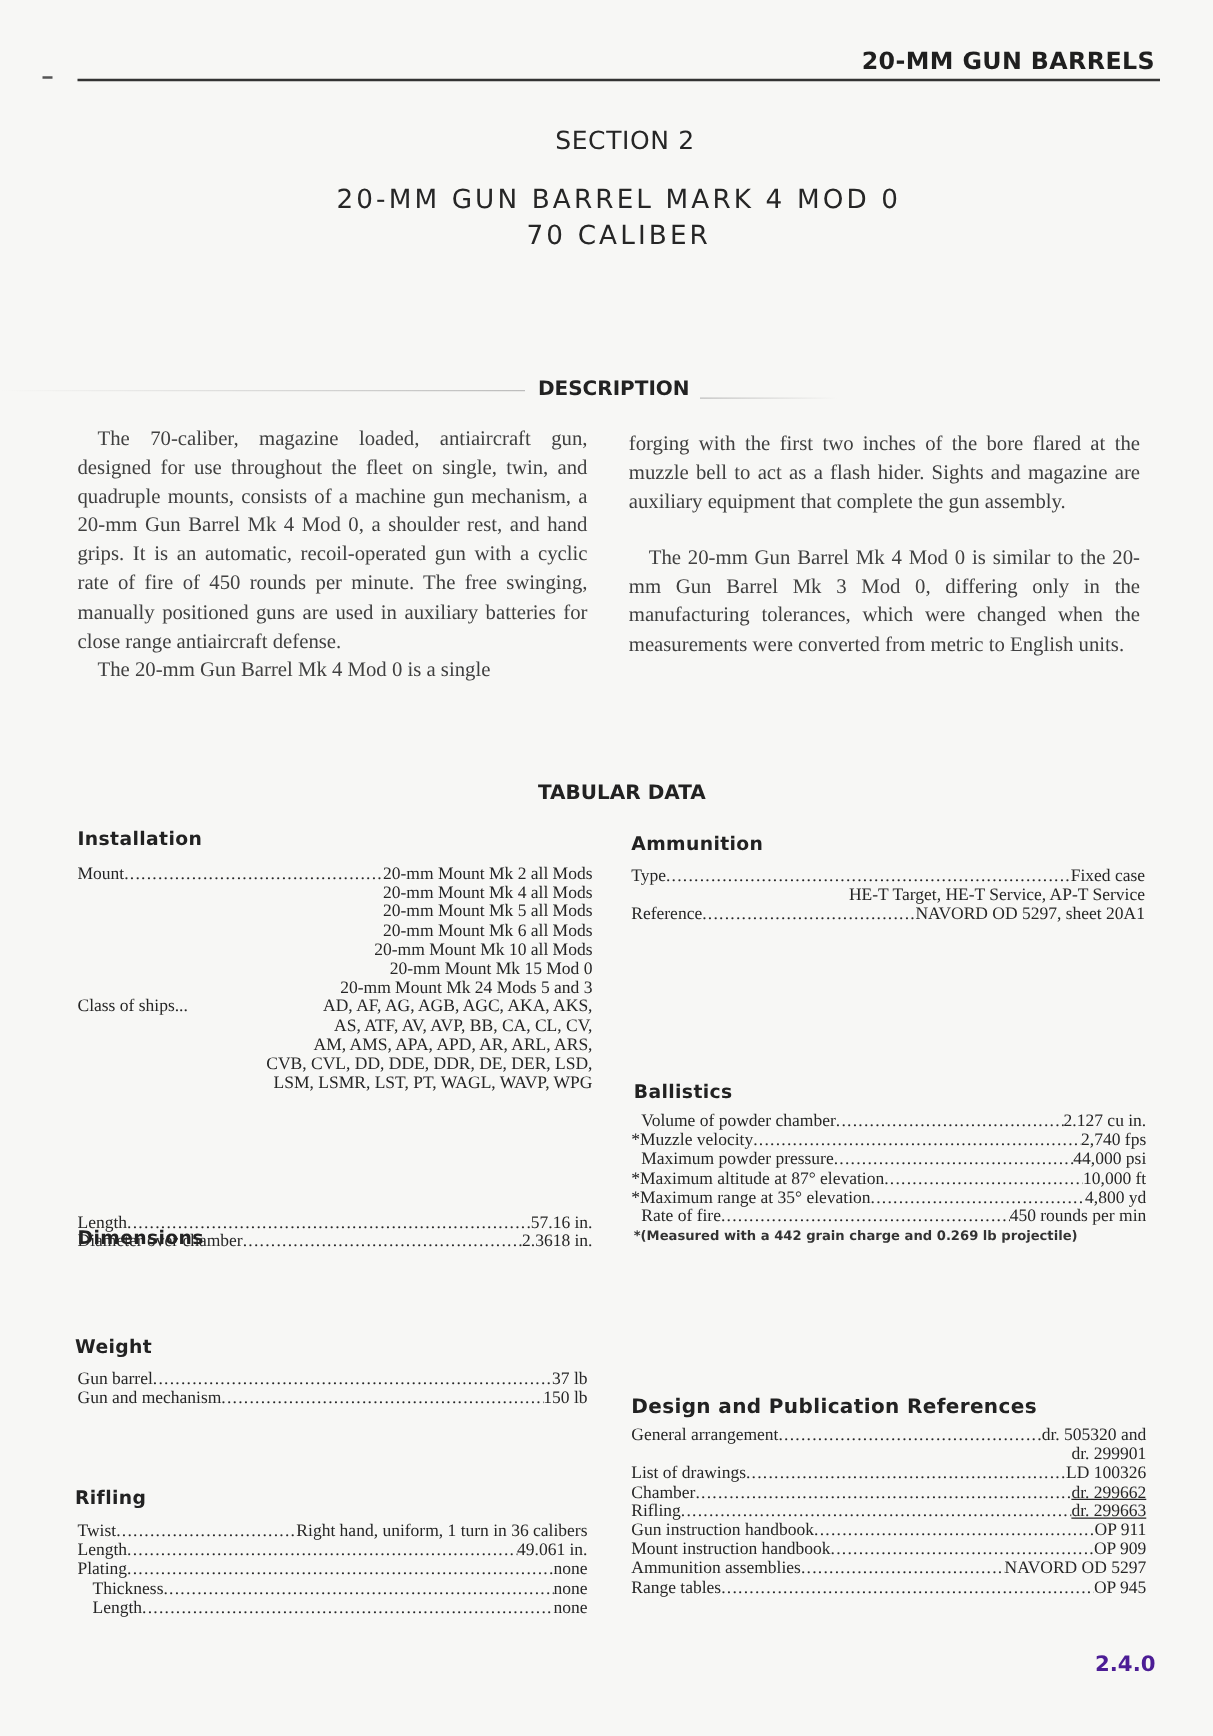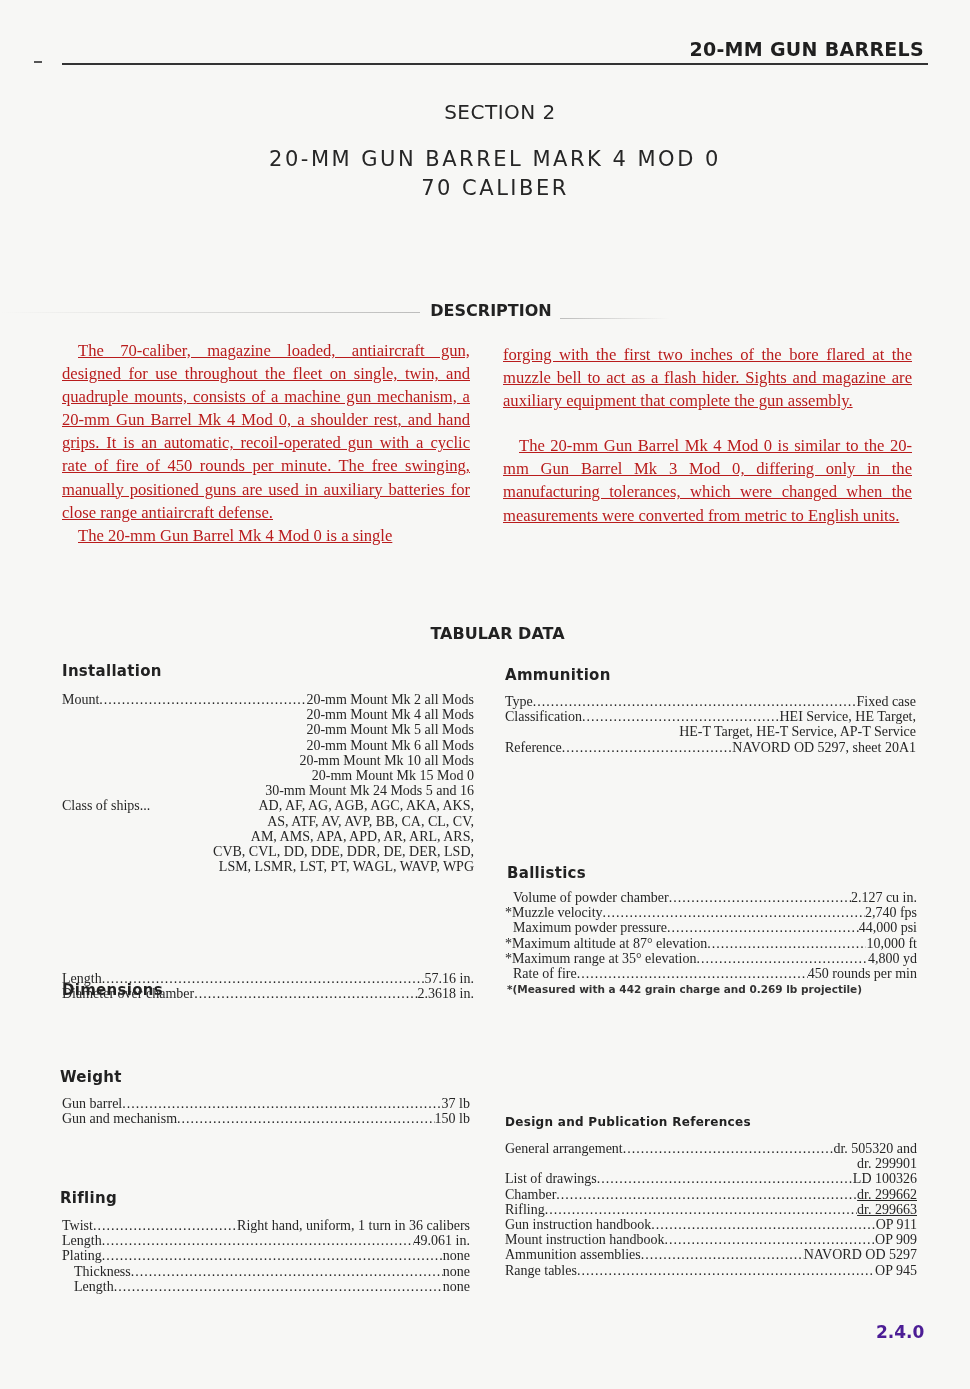--- a/index.html
+++ b/index.html
@@ -15,21 +15,21 @@
   }
   .head-rule {
     left: 62px; top: 63px; width: 866px; height: 2px; background: #333;
   }
   .head-tick { left: 34px; top: 61px; width: 8px; height: 2px; background: #555; }
   .section-title { left: 0; width: 1000px; top: 100px; text-align: center; font-size: 20px; letter-spacing: 0.5px; color: #262626; }
   .main-title { left: 0; width: 990px; top: 145px; text-align: center; font-size: 21px; letter-spacing: 2.5px; color: #262626; line-height: 29px; }
   .desc-head { left: 0; width: 982px; top: 301px; text-align: center; font-size: 16px; font-weight: bold; color: #222; }
   .desc-rule { height: 1px; background: linear-gradient(90deg, rgba(150,150,150,0), rgba(150,150,150,0.6)); }
   .para {
-    font-size: 16.6px; line-height: 23.1px; text-align: justify; color: #b91c1c; text-decoration: underline;
+    font-size: 16.6px; line-height: 23.1px; text-align: justify; color: #404040;
   }
   .para p { margin: 0; text-indent: 16px; }
   .tab-head { left: 0; width: 995px; top: 624px; text-align: center; font-size: 16px; font-weight: bold; color: #222; }
   .sub-head { font-size: 15px; font-weight: bold; color: #222; letter-spacing: 0.3px; }
   .rows { font-size: 14px; line-height: 15.2px; color: #262626; }
   .row { display: flex; white-space: nowrap; }
   .row .k { flex: 0 0 auto; }
   .row .dots { flex: 1 1 auto; overflow: hidden; }
   .row .dots::before { content: "....................................................................................................................................................................."; letter-spacing: 1px; }
   .row .v { flex: 0 0 auto; }
@@ -72,21 +72,21 @@
   <div class="row">
     <span class="k">Mount</span>
     <span class="dots"></span>
     <span class="v">20-mm Mount Mk 2 all Mods</span>
   </div>
   <div class="cont">20-mm Mount Mk 4 all Mods</div>
   <div class="cont">20-mm Mount Mk 5 all Mods</div>
   <div class="cont">20-mm Mount Mk 6 all Mods</div>
   <div class="cont">20-mm Mount Mk 10 all Mods</div>
   <div class="cont">20-mm Mount Mk 15 Mod 0</div>
-  <div class="cont">30-mm Mount Mk 24 Mods 5 and 16</div>
+  <div class="cont">20-mm Mount Mk 24 Mods 5 and 3</div>
   <div class="row">
     <span class="k">Class of ships...</span>
     <span style="flex:1"></span>
     <span class="v">AD, AF, AG, AGB, AGC, AKA, AKS,</span>
   </div>
   <div class="cont">AS, ATF, AV, AVP, BB, CA, CL, CV,</div>
   <div class="cont">AM, AMS, APA, APD, AR, ARL, ARS,</div>
   <div class="cont">CVB, CVL, DD, DDE, DDR, DE, DER, LSD,</div>
   <div class="cont">LSM, LSMR, LST, PT, WAGL, WAVP, WPG</div>
 </div>
@@ -148,25 +148,20 @@
     </div>
 </div>
 
 <div class="abs sub-head sans" style="left:505px;top:666px;">Ammunition</div>
 <div class="abs rows" style="left:505px;top:694px;width:411px;font-family:Liberation Serif, serif;">
   <div class="row">
       <span class="k">Type</span>
       <span class="dots"></span>
       <span class="v">Fixed case</span>
     </div>
-  <div class="row">
-      <span class="k">Classification</span>
-      <span class="dots"></span>
-      <span class="v">HEI Service, HE Target,</span>
-    </div>
   <div class="cont">HE-T Target, HE-T Service, AP-T Service</div>
   <div class="row">
       <span class="k">Reference</span>
       <span class="dots"></span>
       <span class="v">NAVORD OD 5297, sheet 20A1</span>
     </div>
 </div>
 
 <div class="abs sub-head sans" style="left:507px;top:864px;">Ballistics</div>
 <div class="abs rows" style="left:505px;top:890px;width:412px;">
@@ -196,21 +191,21 @@
       <span class="v">4,800 yd</span>
     </div>
   <div class="row" style="padding-left:8px">
       <span class="k">Rate of fire</span>
       <span class="dots"></span>
       <span class="v">450 rounds per min</span>
     </div>
   <div class="note sans" style="padding-left:2px;margin-top:1px">*(Measured with a 442 grain charge and 0.269 lb projectile)</div>
 </div>
 
-<div class="abs sub-head sans" style="left:505px;top:1115px;font-size:12px;">Design and Publication References</div>
+<div class="abs sub-head sans" style="left:505px;top:1115px;font-size:16px;">Design and Publication References</div>
 <div class="abs rows" style="left:505px;top:1141px;width:412px;">
   <div class="row">
       <span class="k">General arrangement</span>
       <span class="dots"></span>
       <span class="v">dr. 505320 and</span>
     </div>
   <div class="cont">dr. 299901</div>
   <div class="row">
       <span class="k">List of drawings</span>
       <span class="dots"></span>

